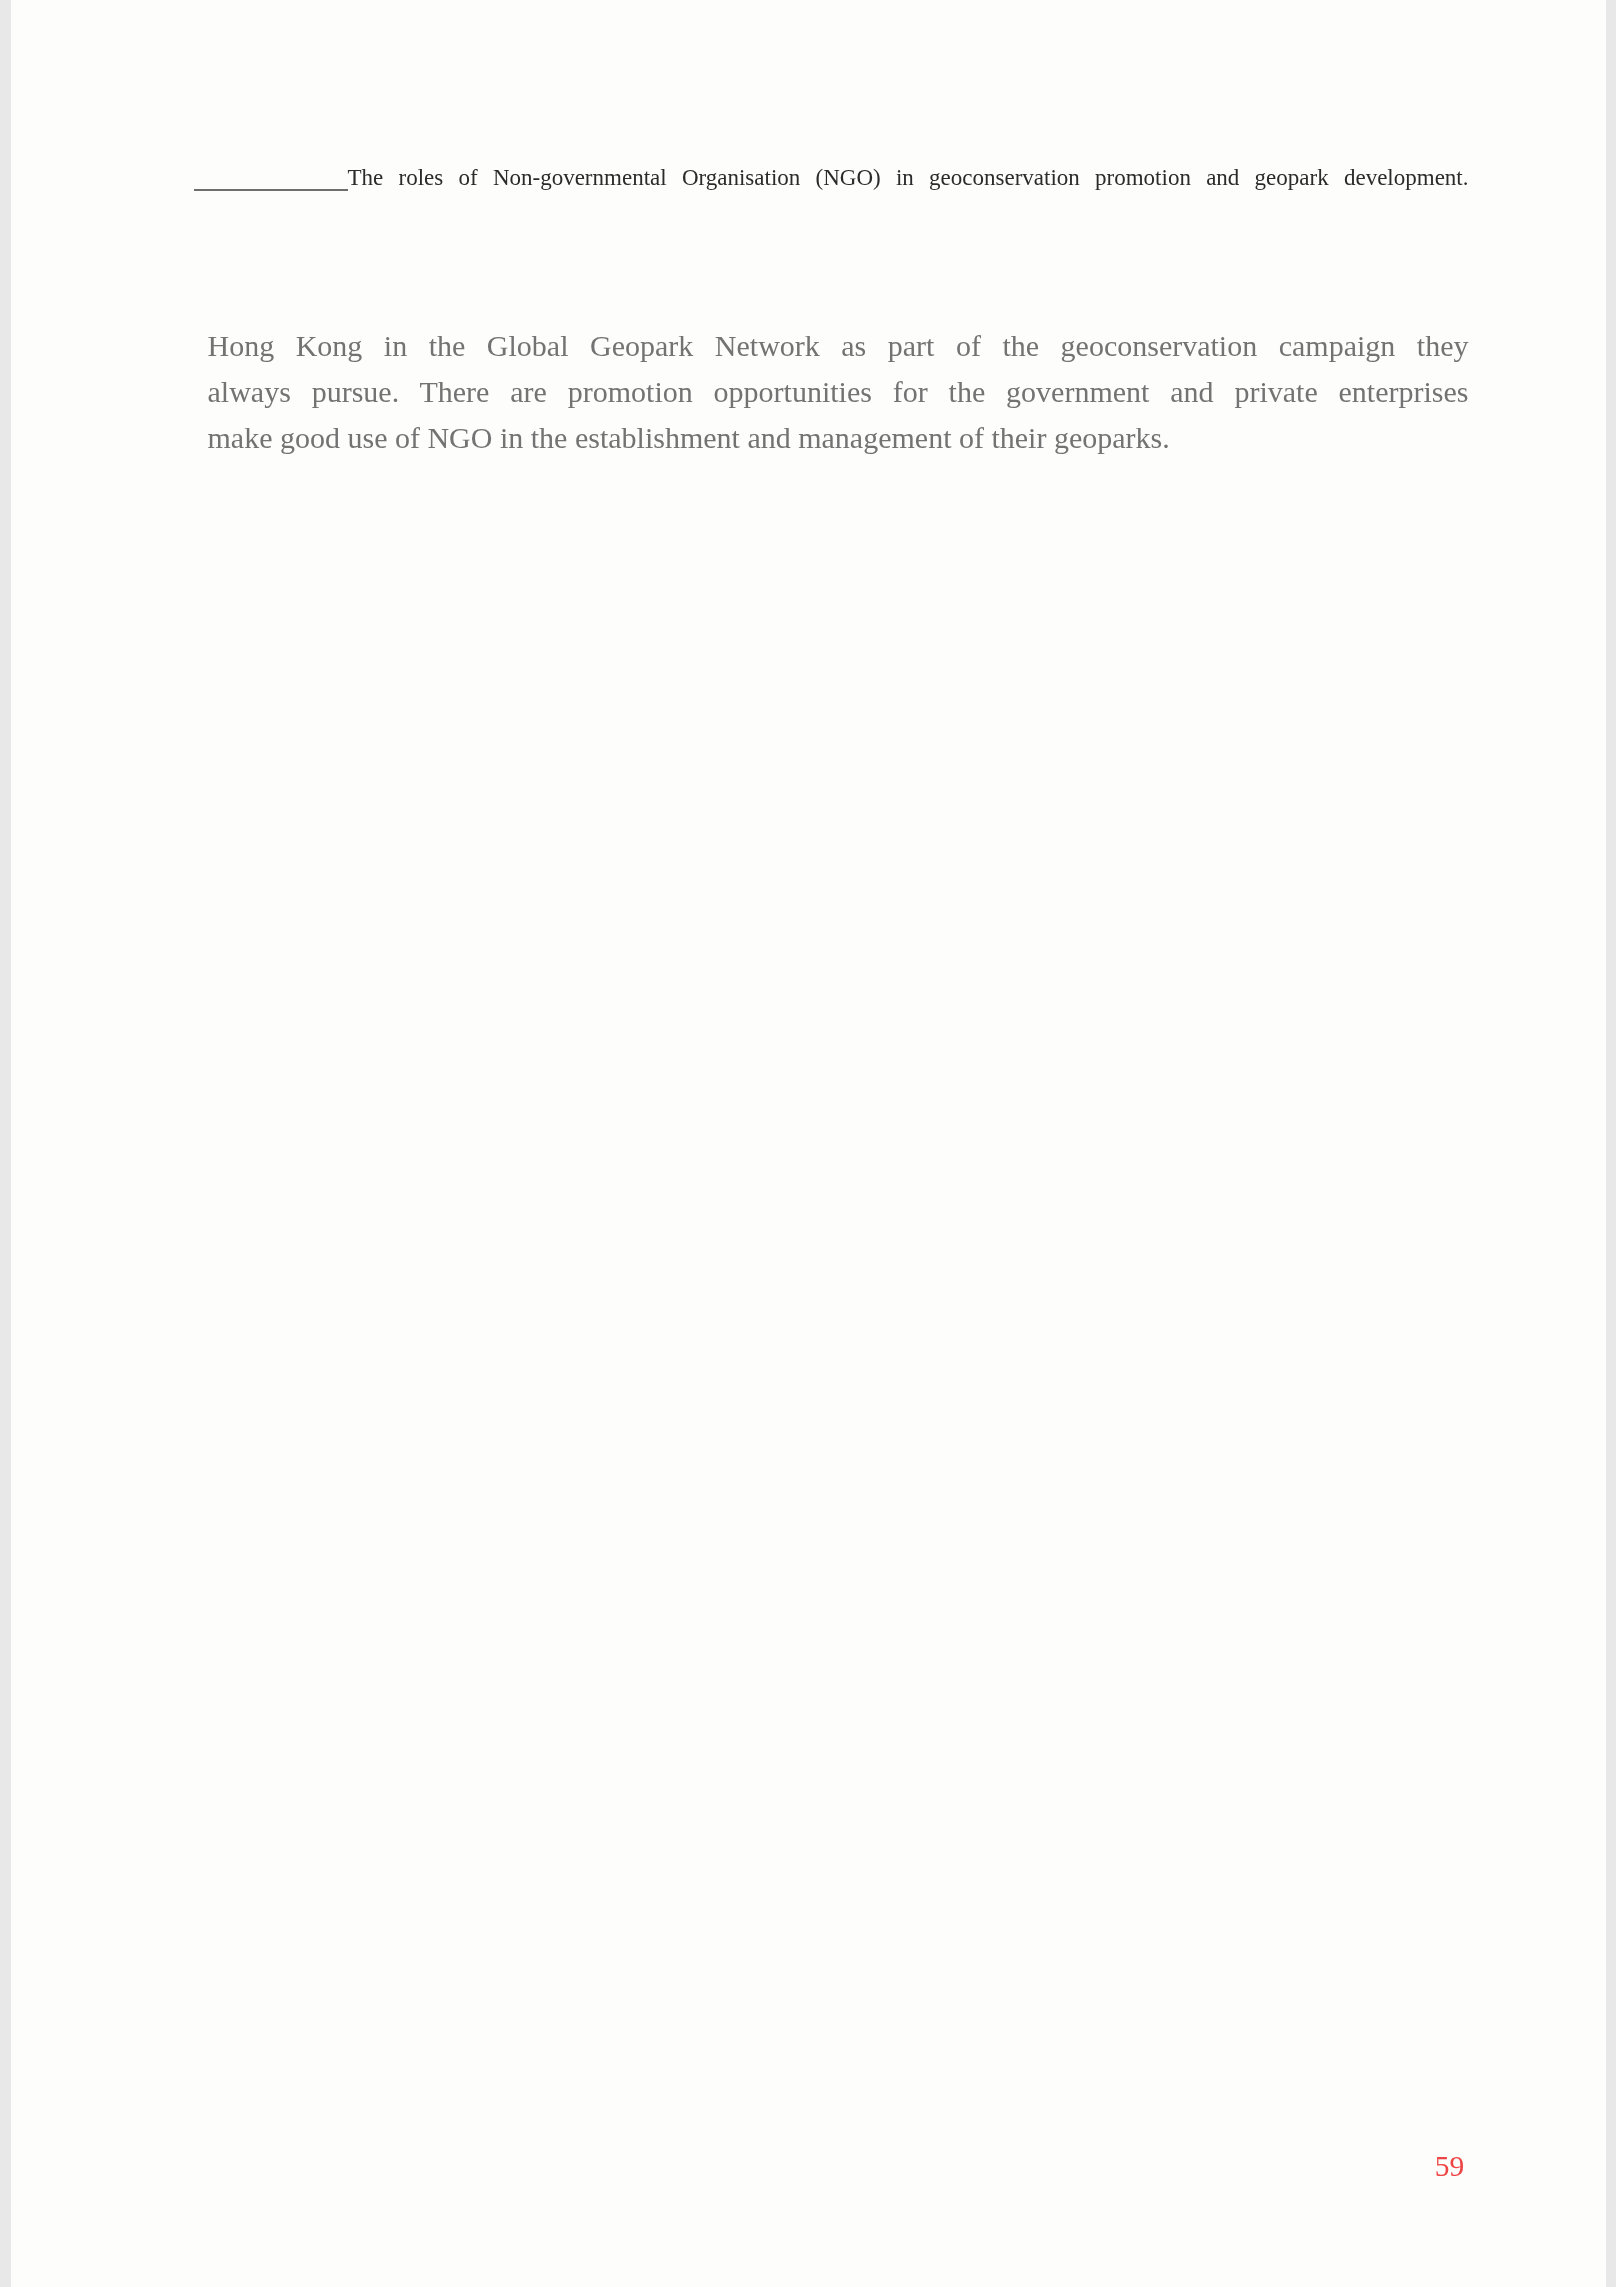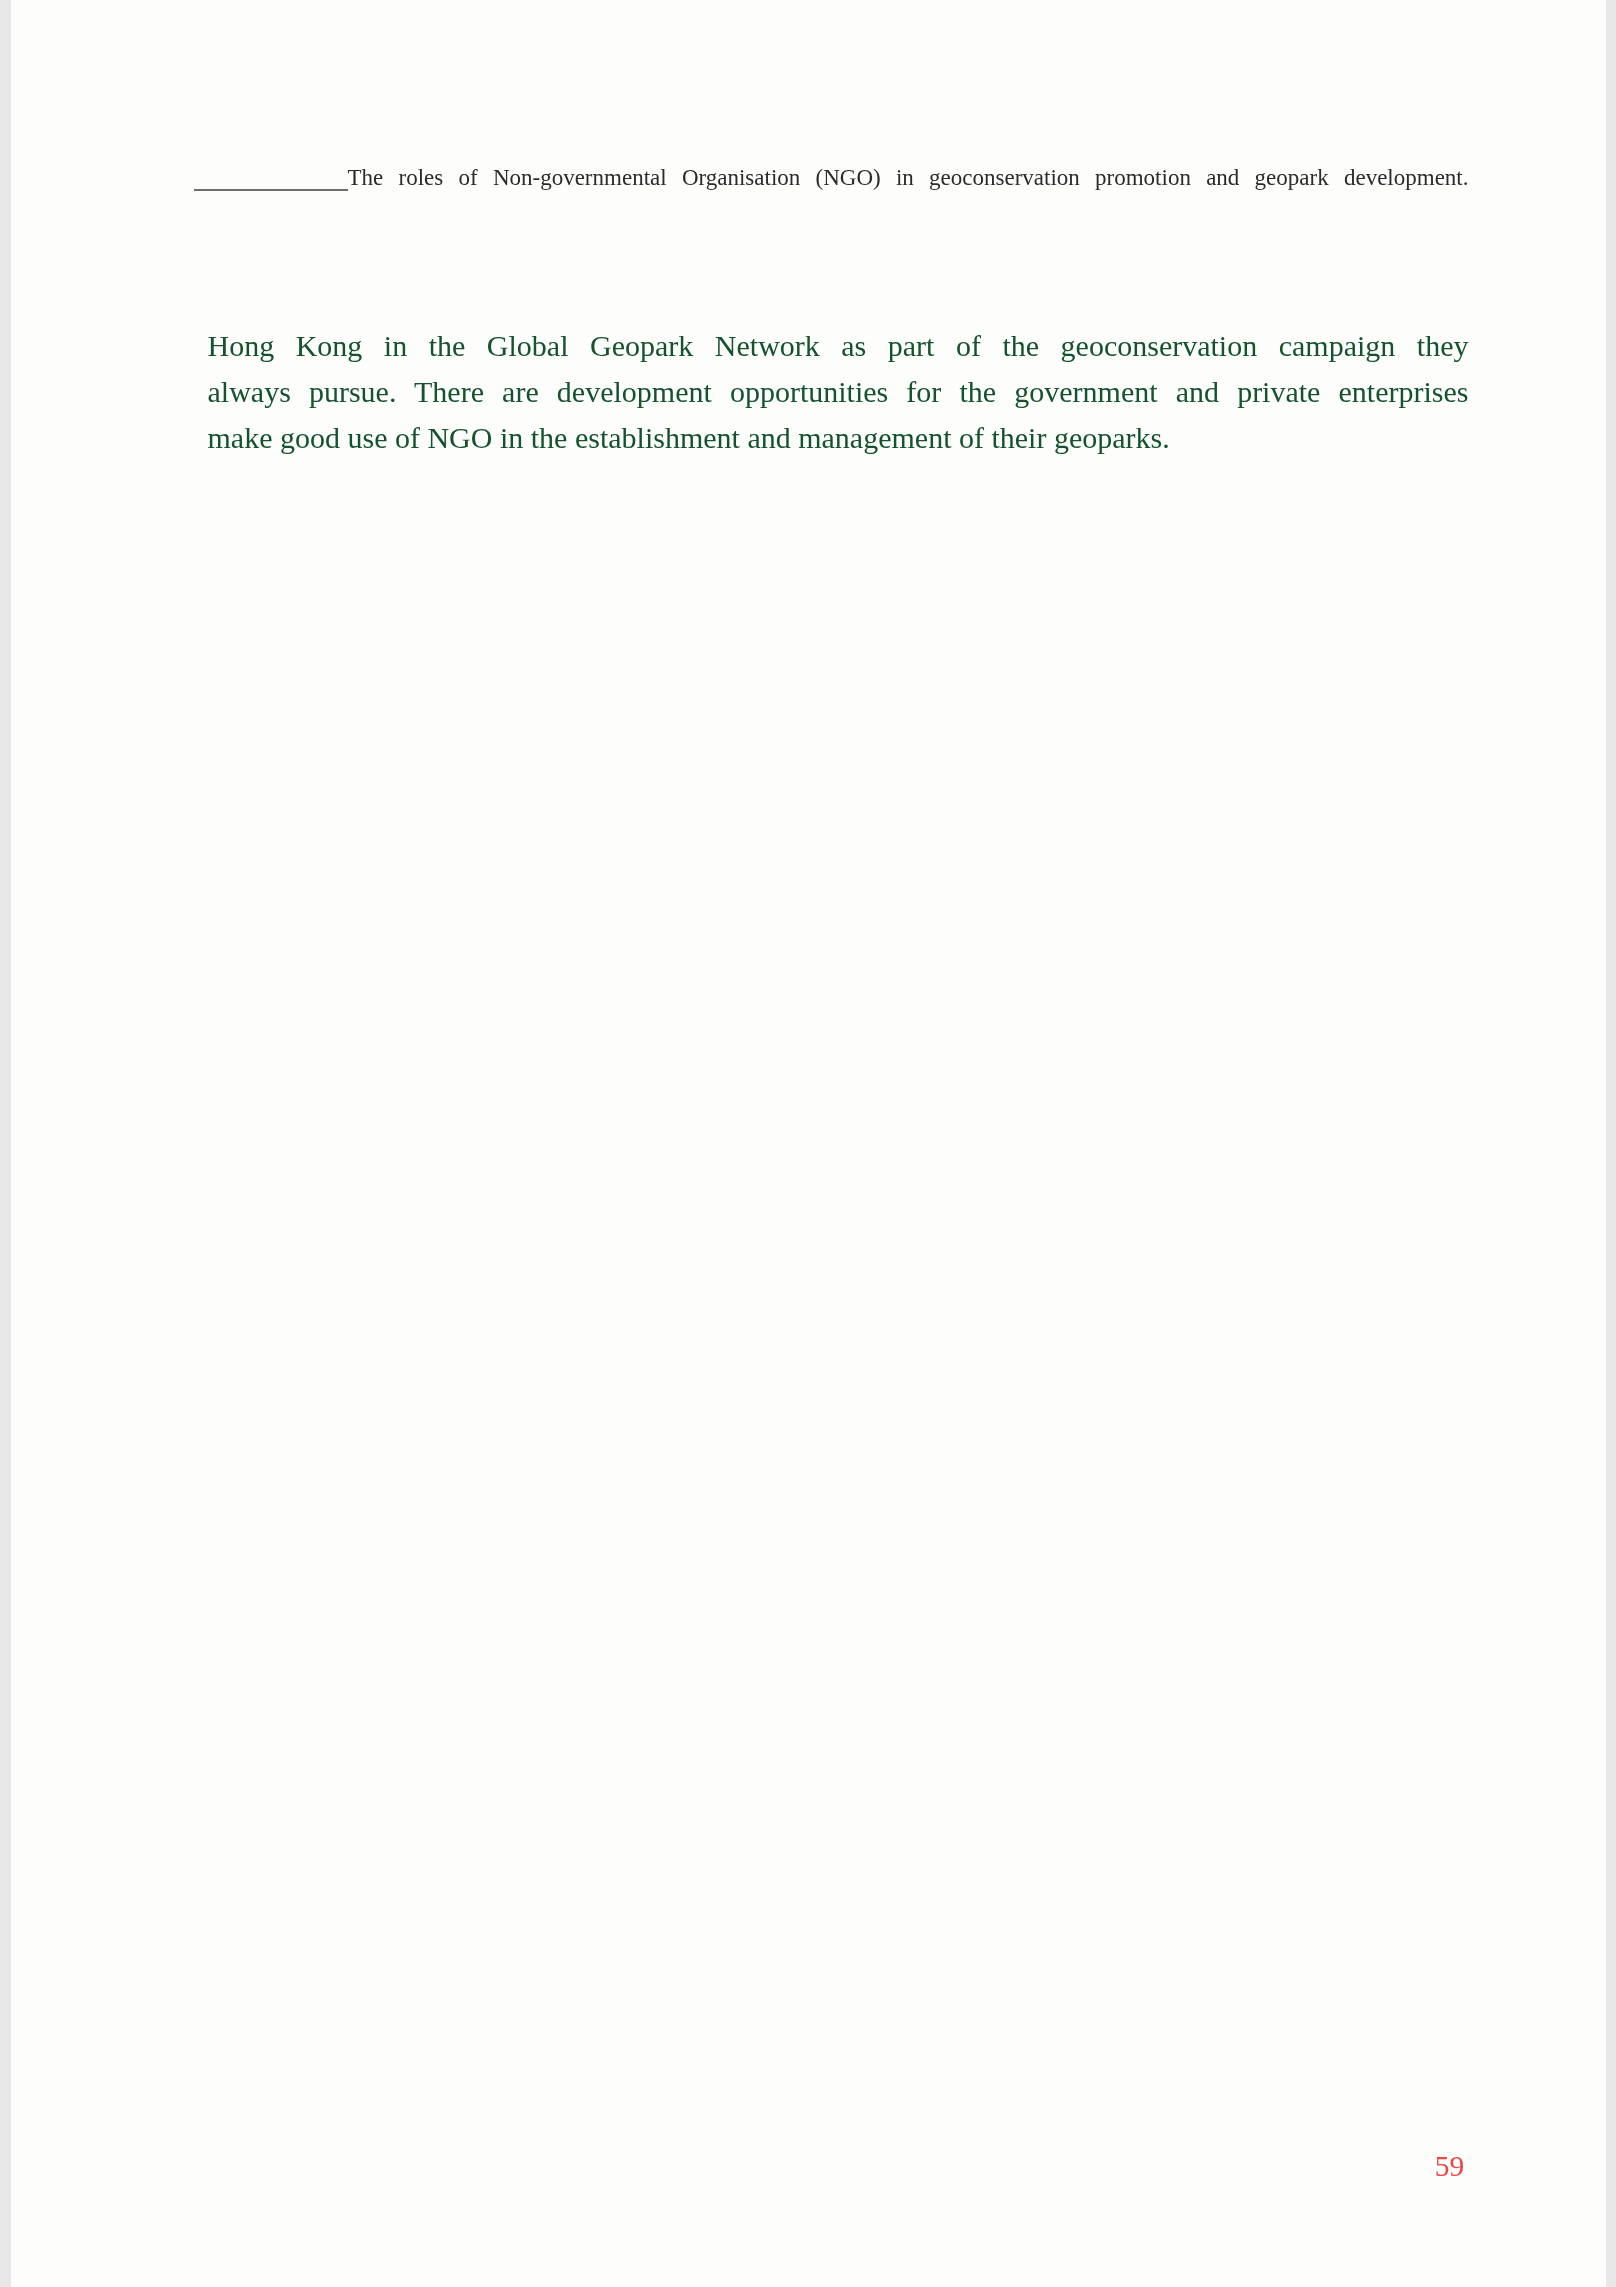--- a/index.html
+++ b/index.html
@@ -41,21 +41,21 @@
     white-space: normal;
     word-spacing: 1px;
   }
   .body-paragraph {
     position: absolute;
     left: 197px;
     top: 323px;
     width: 1261px;
     font-size: 30px;
     line-height: 46px;
-    color: #14532d;
+    color: #737373;
   }
   .para-line {
     width: 100%;
   }
   .para-line.just {
     text-align: justify;
     text-align-last: justify;
   }
   .page-number {
     position: absolute;
@@ -73,20 +73,20 @@
 
 <div class="page">
 
   <div class="running-header">
     <span class="header-underline"></span>
     <span class="header-text">The roles of Non-governmental Organisation (NGO) in geoconservation promotion and geopark development.</span>
   </div>
 
   <div class="body-paragraph">
     <div class="para-line just">Hong Kong in the Global Geopark Network as part of the geoconservation campaign they</div>
-    <div class="para-line just">always pursue. There are development opportunities for the government and private enterprises</div>
+    <div class="para-line just">always pursue. There are promotion opportunities for the government and private enterprises</div>
     <div class="para-line">make good use of NGO in the establishment and management of their geoparks.</div>
   </div>
 
   <div class="page-number">59</div>
 
 </div>
 
 
 </body></html>

